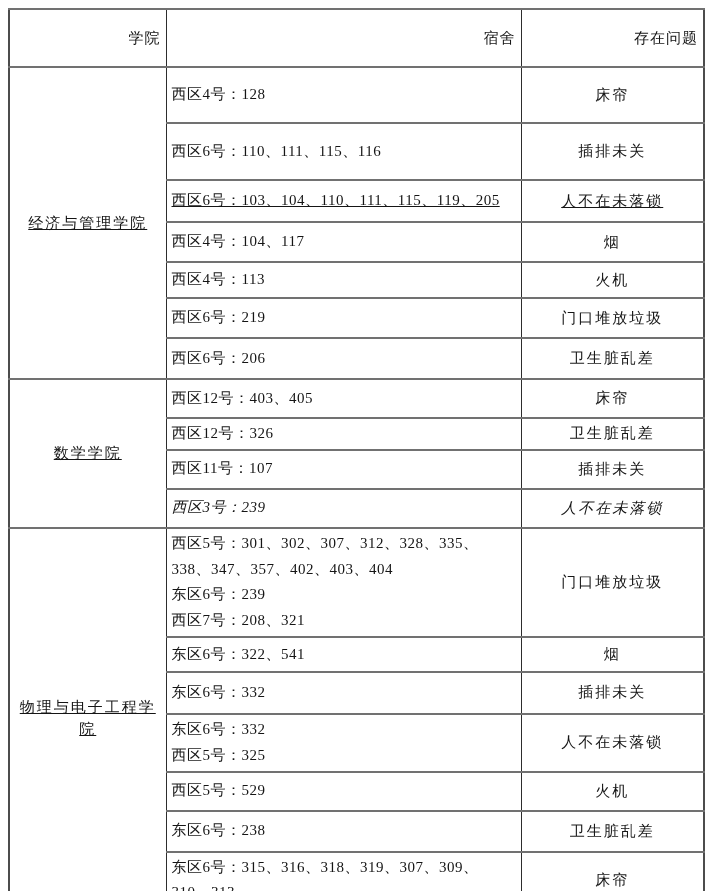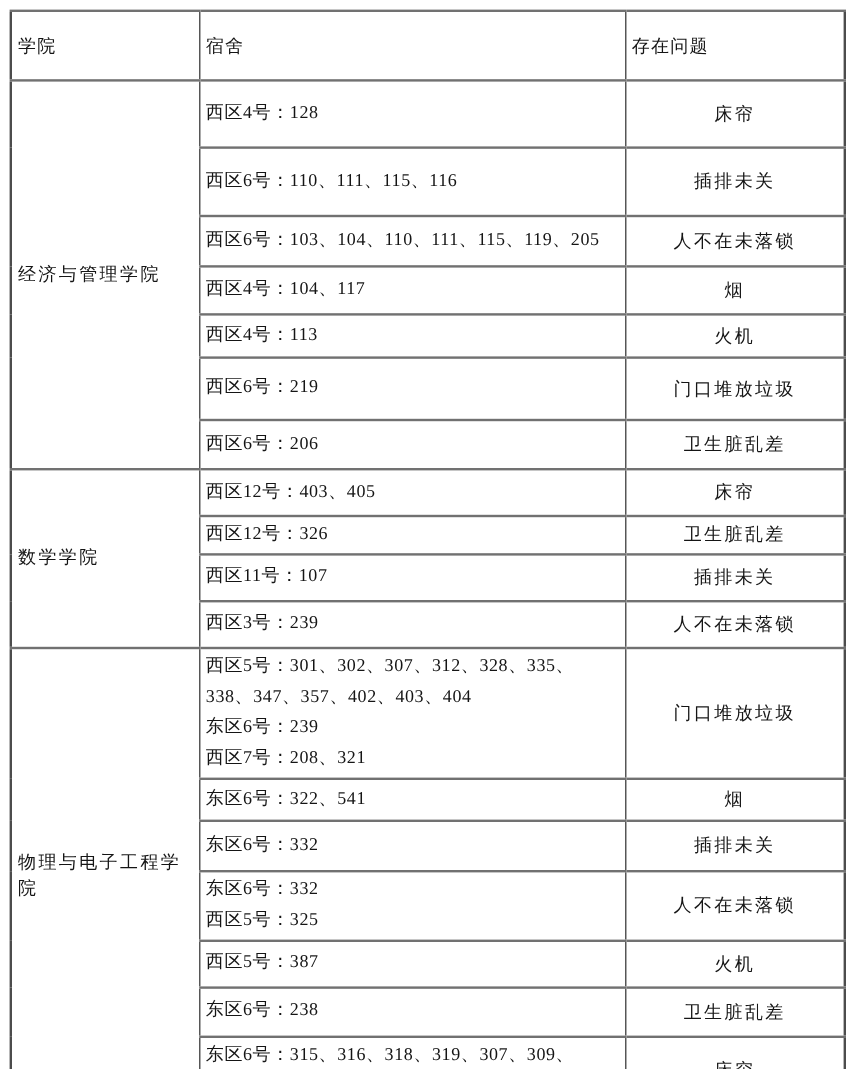--- a/index.html
+++ b/index.html
@@ -35,26 +35,28 @@
     border-left: 1px solid #2d2d2d;
     border-right: 1px solid #2d2d2d;
     padding: 2px 5px;
     box-sizing: border-box;
     background: #ffffff;
     font-weight: normal;
     vertical-align: middle;
   }
   th.hdr {
     height: 58px;
-    text-align: left;
+    text-align: right;
     letter-spacing: 1px;
   }
   td.college {
+    text-align: center;
     letter-spacing: 2px;
     line-height: 1.5;
+    text-decoration: underline;
   }
   td.dorm {
     text-align: left;
     white-space: pre-line;
     line-height: 1.72;
     letter-spacing: 0.5px;
   }
   td.problem {
     text-align: center;
     letter-spacing: 2px;
@@ -82,33 +84,33 @@
 
       <tr style="height:56px;">
         <td class="college" rowspan="7">经济与管理学院</td>
         <td class="dorm">西区4号：128</td>
         <td class="problem">床帘</td>
       </tr>
       <tr style="height:57px;">
         <td class="dorm">西区6号：110、111、115、116</td>
         <td class="problem">插排未关</td>
       </tr>
-      <tr style="height:42px;">
+      <tr style="height:42px;text-decoration:underline;">
         <td class="dorm">西区6号：103、104、110、111、115、119、205</td>
         <td class="problem">人不在未落锁</td>
       </tr>
       <tr style="height:40px;">
         <td class="dorm">西区4号：104、117</td>
         <td class="problem">烟</td>
       </tr>
       <tr style="height:36px;">
         <td class="dorm">西区4号：113</td>
         <td class="problem">火机</td>
       </tr>
-      <tr style="height:52px;">
+      <tr style="height:40px;">
         <td class="dorm">西区6号：219</td>
         <td class="problem">门口堆放垃圾</td>
       </tr>
       <tr style="height:41px;">
         <td class="dorm">西区6号：206</td>
         <td class="problem">卫生脏乱差</td>
       </tr>
 
       <tr style="height:39px;">
         <td class="college" rowspan="4">数学学院</td>
@@ -116,21 +118,21 @@
         <td class="problem">床帘</td>
       </tr>
       <tr style="height:24px;">
         <td class="dorm">西区12号：326</td>
         <td class="problem">卫生脏乱差</td>
       </tr>
       <tr style="height:39px;font-family:Liberation Serif, serif;">
         <td class="dorm">西区11号：107</td>
         <td class="problem">插排未关</td>
       </tr>
-      <tr style="height:39px;">
+      <tr style="height:39px;font-style:italic;">
         <td class="dorm">西区3号：239</td>
         <td class="problem">人不在未落锁</td>
       </tr>
 
       <tr style="height:80px;">
         <td class="college" rowspan="7">物理与电子工程学院</td>
         <td class="dorm">西区5号：301、302、307、312、328、335、338、347、357、402、403、404
 东区6号：239
 西区7号：208、321</td>
         <td class="problem">门口堆放垃圾</td>
@@ -142,21 +144,21 @@
       <tr style="height:42px;">
         <td class="dorm">东区6号：332</td>
         <td class="problem">插排未关</td>
       </tr>
       <tr style="height:48px;">
         <td class="dorm">东区6号：332
 西区5号：325</td>
         <td class="problem">人不在未落锁</td>
       </tr>
       <tr style="height:39px;">
-        <td class="dorm">西区5号：387</td>
+        <td class="dorm">西区5号：529</td>
         <td class="problem">火机</td>
       </tr>
       <tr style="height:41px;">
         <td class="dorm">东区6号：238</td>
         <td class="problem">卫生脏乱差</td>
       </tr>
       <tr style="height:44px;">
         <td class="dorm">东区6号：315、316、318、319、307、309、310、313</td>
         <td class="problem">床帘</td>
       </tr>

